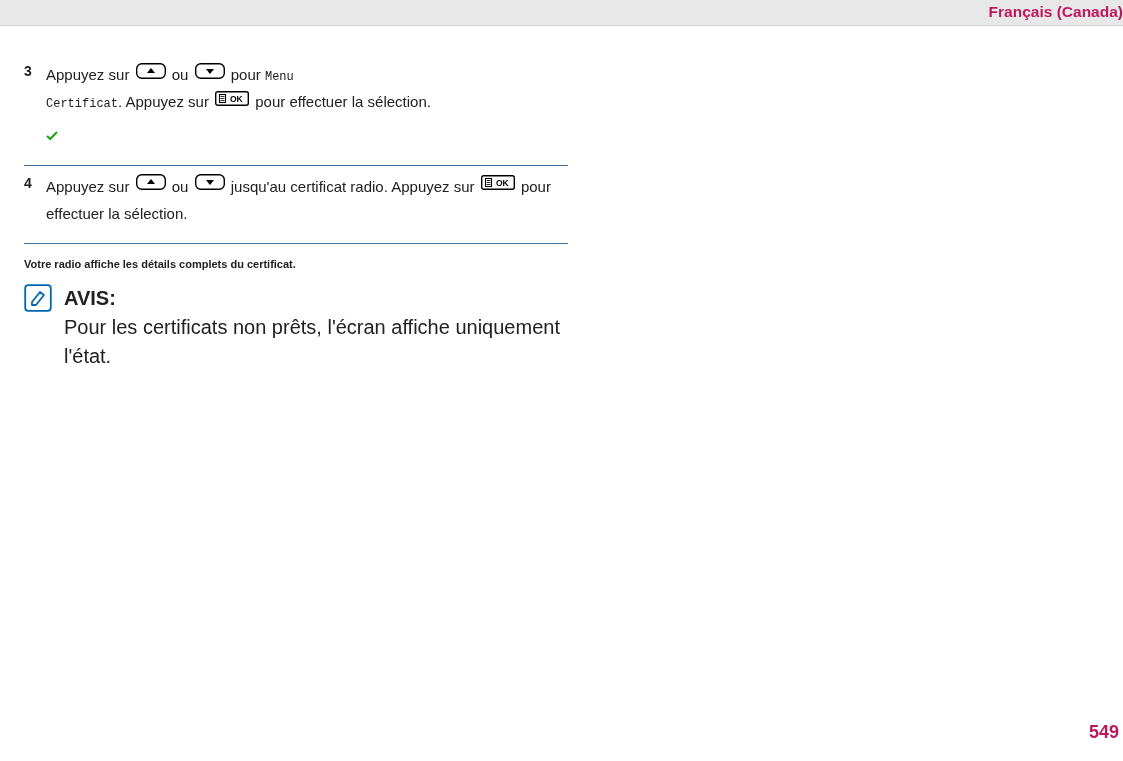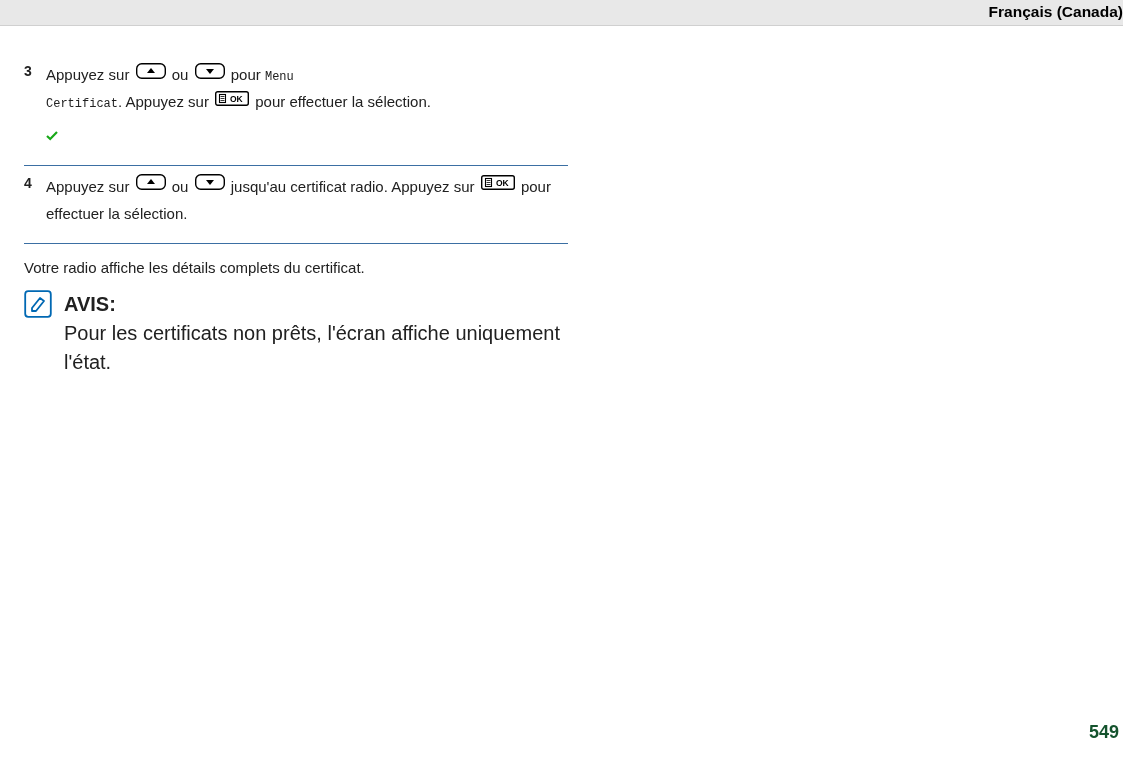--- a/index.html
+++ b/index.html
@@ -13,21 +13,21 @@
       position: relative;
     }
     .header {
       background: #e8e8e8;
       border-bottom: 1px solid #d0d0d0;
       height: 26px;
       width: 100%;
       text-align: right;
       padding: 3px 0px 3px 0;
       font-weight: bold;
-      color: #000000;
+      color: #be185d;
       font-size: 15.5px;
     }
     .content {
       padding: 36px 0 0 24px;
       width: 568px;
     }
     .step {
       display: flex;
       margin-bottom: 8px;
       padding-bottom: 10px;
@@ -59,43 +59,44 @@
       display: inline-block;
       width: 12px;
       height: 10px;
       position: relative;
       top:1px;
       margin-right:2px;
     }
     .check-icon svg { display:block; }
     .after-steps {
       margin: 12px 0 10px 0;
-      font-size: 15px;
+      font-size: 11px;
       line-height: 1.6;
+      font-weight: bold;
     }
     .note {
       display: flex;
       margin-top: 8px;
       margin-left: 0px;
       gap: 12px;
     }
     .note-icon {
       flex-shrink: 0;
       width: 28px;
       padding-top:0px;
     }
     .note-body { font-size: 20px; line-height: 1.45; }
     .note-body .title { font-weight: bold; }
     .page-number {
       position: absolute;
       bottom: 18px;
       right: 4px;
       font-weight: bold;
       font-size: 18px;
-      color: #14532d;
+      color: #be185d;
     }
   </style>
 </head>
 <body>
 
 <div class="header">
   <span>Français (Canada)</span>
 </div>
 
 <div class="content">

